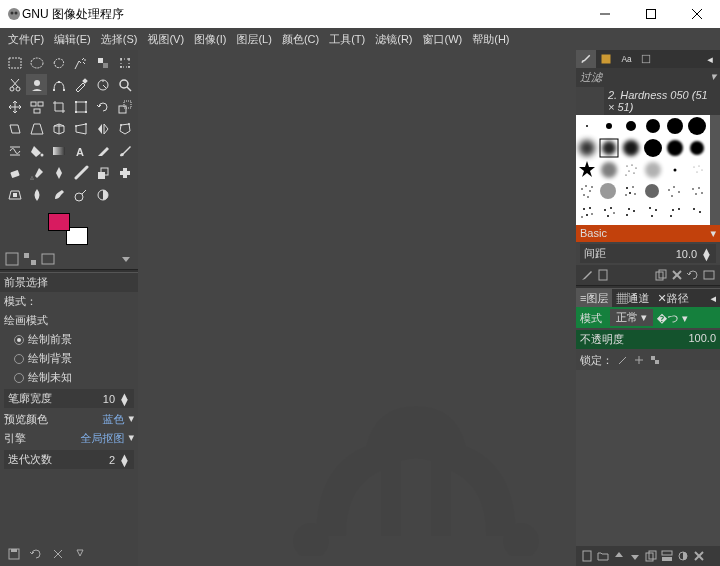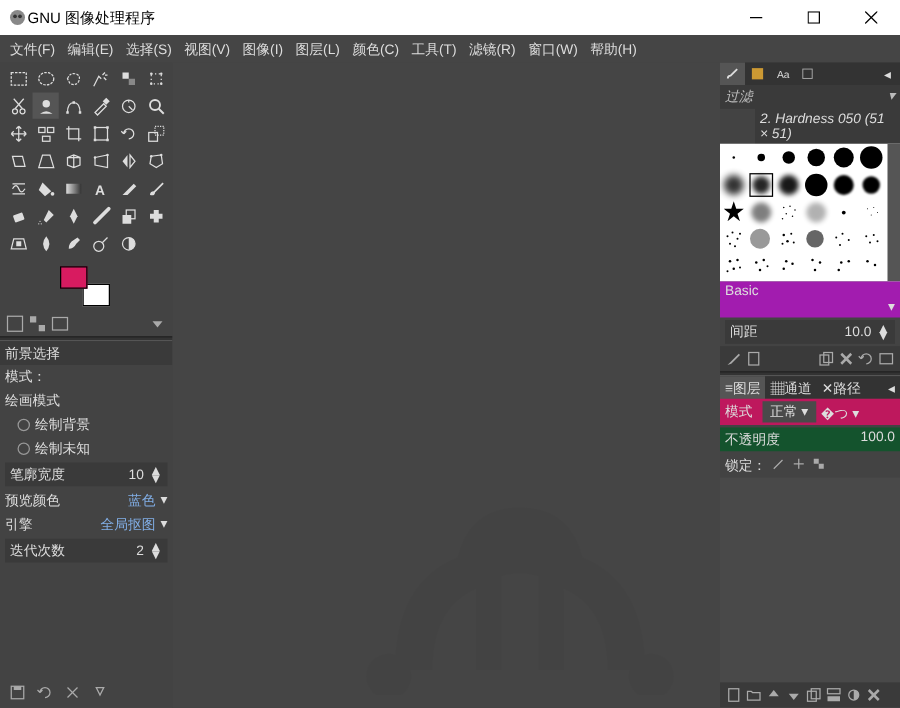--- a/index.html
+++ b/index.html
@@ -42,29 +42,29 @@
 .right { width:144px; background:#434343; display:flex; flex-direction:column; }
 .tabstrip { display:flex; background:#333; height:18px; }
 .tabstrip .t { width:20px; height:18px; display:flex; align-items:center; justify-content:center; }
 .tabstrip .t.act { background:#555; }
 .tabstrip .sp { flex:1; }
 .filterrow { display:flex; background:#3a3a3a; padding:2px 4px; font-style:italic; color:#bbb; }
 .filterrow .arr { margin-left:auto; }
 .brushname { background:#3a3a3a; padding:2px 4px; font-style:italic; color:#ddd;margin-left:28px; }
 .brushgrid { background:#fff; height:110px; margin:0; position:relative; overflow:hidden; }
 .brushgrid .scroll { position:absolute; right:0; top:0; width:10px; height:100%; background:#555; }
-.preset { display:flex; background:#a21caf; padding:2px 4px;flex-direction:column; }
+.preset { display:flex; background:#c2410c; padding:2px 4px; }
 .preset .arr { margin-left:auto; }
 .btnrow { display:flex; gap:2px; padding:3px 4px; background:#3a3a3a; }
 .btnrow .sp { flex:1; }
 .btnrow .b { width:14px; height:14px; }
 .ltabs { display:flex; background:#333; height:18px; align-items:center; }
 .ltabs .lt { padding:2px 4px; }
 .ltabs .lt.act { background:#555; }
-.moderow { display:flex; padding:2px 4px; background:#be185d; align-items:center; gap:4px; }
+.moderow { display:flex; padding:2px 4px; background:#15803d; align-items:flex-end; gap:4px; }
 .moderow .dd { background:#4a4a4a; padding:1px 6px; margin-left:4px; }
 .slider { display:flex; background:#14532d; padding:2px 4px; margin:2px 0; }
 .lockrow { display:flex; padding:2px 4px; gap:4px; align-items:center; }
 .layers { flex:1; background:#494949; }
 .wilber { position:absolute; right:20px; bottom:10px; opacity:0.12; }
 </style>
 </head>
 <body>
 
 <div class="titlebar">
@@ -398,20 +398,24 @@
             <rect x="8" y="8" width="6" height="6" fill="#434343"></rect>
           </svg></div>
     <div class="sicon"><svg viewBox="0 0 16 16">
             <rect x="2" y="2" width="8" height="8" fill="none" stroke="#aaa"></rect>
             <rect x="6" y="6" width="8" height="8" fill="none" stroke="#aaa"></rect>
             <rect x="6" y="6" width="4" height="4" fill="#aaa"></rect>
           </svg></div>
   </div>
   <div class="opt-row">绘画模式</div>
   <div class="opt-row opt-sub">
+        <span class="radio on"></span>
+        <span>绘制前景</span>
+      </div>
+  <div class="opt-row opt-sub">
         <span class="radio"></span>
         <span>绘制背景</span>
       </div>
   <div class="opt-row opt-sub">
         <span class="radio"></span>
         <span>绘制未知</span>
       </div>
   <div class="spinrow">
     <span class="lbl">笔廓宽度</span>
     <span class="val">10</span>

